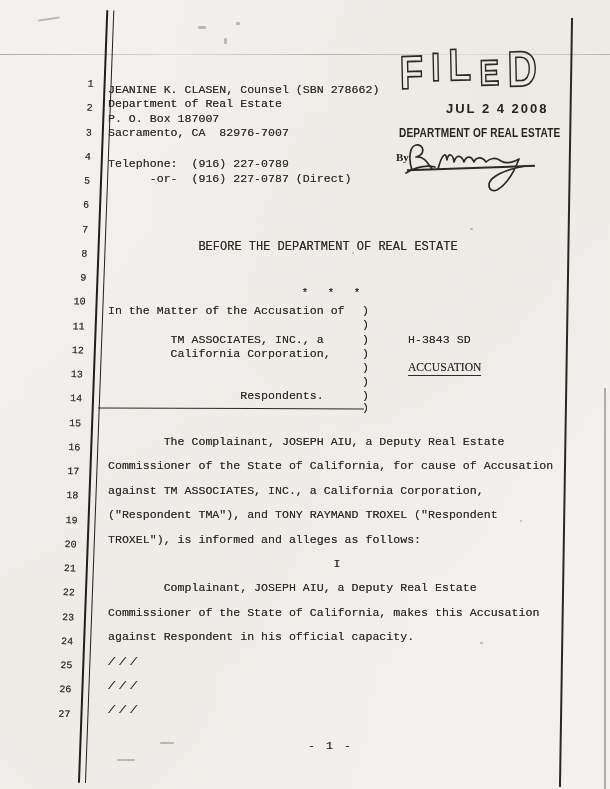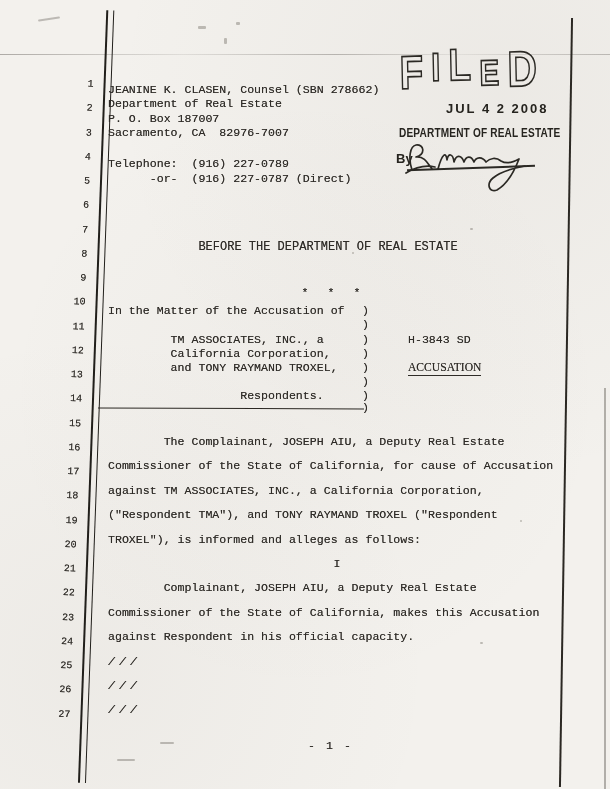--- a/index.html
+++ b/index.html
@@ -103,22 +103,22 @@
     font-weight:bold;font-size:13px;letter-spacing:2px;white-space:pre;
   }
   .stamp-dept{
     position:absolute;left:399px;top:126px;
     font-family:"Liberation Sans","DejaVu Sans",sans-serif;
     font-weight:bold;font-size:12px;letter-spacing:0.2px;white-space:nowrap;
     transform:scaleX(0.84);transform-origin:left top;
   }
   .by-label{
     position:absolute;left:396px;top:151px;
-    font-family:Liberation Sans, sans-serif;
-    font-size:13px;font-weight:bold;
+    font-family:Liberation Serif, serif;
+    font-size:11px;font-weight:bold;
   }
   .signature-svg{position:absolute;left:398px;top:136px;}
   .sig-underline{
     position:absolute;left:407px;top:167px;width:128px;height:1.6px;
     background:#2b2924;transform:rotate(-2deg);
   }
 </style>
 </head>
 <body>
 
@@ -197,21 +197,20 @@
       <div class="caption-row">
         <span class="cap-left">         TM ASSOCIATES, INC., a</span>
         <span class="cap-paren">)</span>
         <span class="cap-right">H-3843 SD</span>
       </div>
       <div class="caption-row">
         <span class="cap-left">         California Corporation,</span>
         <span class="cap-paren">)</span>
       </div>
       <div class="caption-row">
-        <span class="cap-left">         and TONY RAYMAND TROXEL,</span>
         <span class="cap-paren">)</span>
         <span class="cap-right u">ACCUSATION</span>
       </div>
       <div class="caption-row">
         <span class="cap-left"></span>
         <span class="cap-paren">)</span>
       </div>
       <div class="caption-row">
         <span class="cap-left">                   Respondents.</span>
         <span class="cap-paren">)</span>
@@ -241,21 +240,21 @@
   <div class="page-number typed">- 1 -</div>
 
   <div class="stamp">
     <div class="filed" id="filed-letters">
         <span class="fl0">F</span>
         <span class="fl1">I</span>
         <span class="fl2">L</span>
         <span class="fl3">E</span>
         <span class="fl4">D</span>
       </div>
-    <div class="stamp-date">JUL 4 2 2008</div>
+    <div class="stamp-date">JUL 2 4 2008</div>
     <div class="stamp-dept">DEPARTMENT OF REAL ESTATE</div>
     <div class="by-label">By</div>
     <svg class="signature-svg" width="150" height="62" viewBox="0 0 150 62">
       <path d="M14 34 C10 22 12 10 18 9 C26 8 28 18 18 21 C27 20 30 28 34 33
                M8 37 C18 31 28 29 37 31
                M40 33 C44 18 48 15 49 24 C50 17 55 17 56 26 C58 19 63 18 66 26
                C68 20 73 19 76 26 C78 21 84 20 88 26 C92 22 98 21 103 25
                C108 28 114 27 121 23
                C116 36 108 49 99 54 C91 57 88 48 95 42 C103 35 116 32 127 30" fill="none" stroke="#2b2924" stroke-width="1.7" stroke-linecap="round" stroke-linejoin="round"></path>
     </svg>

